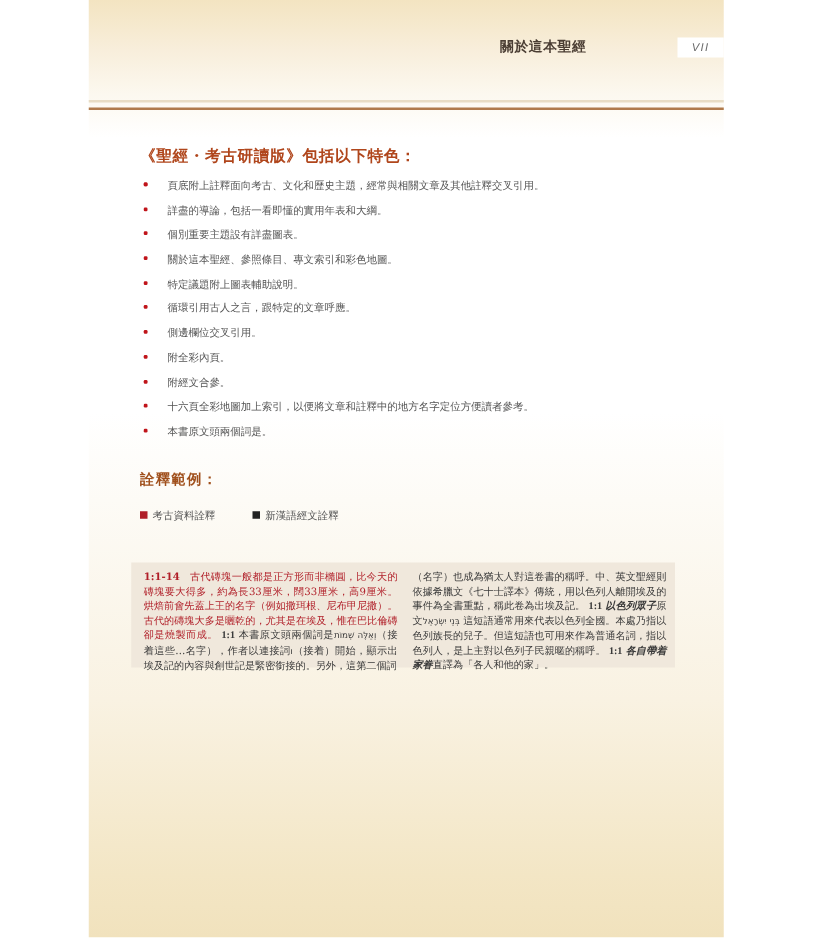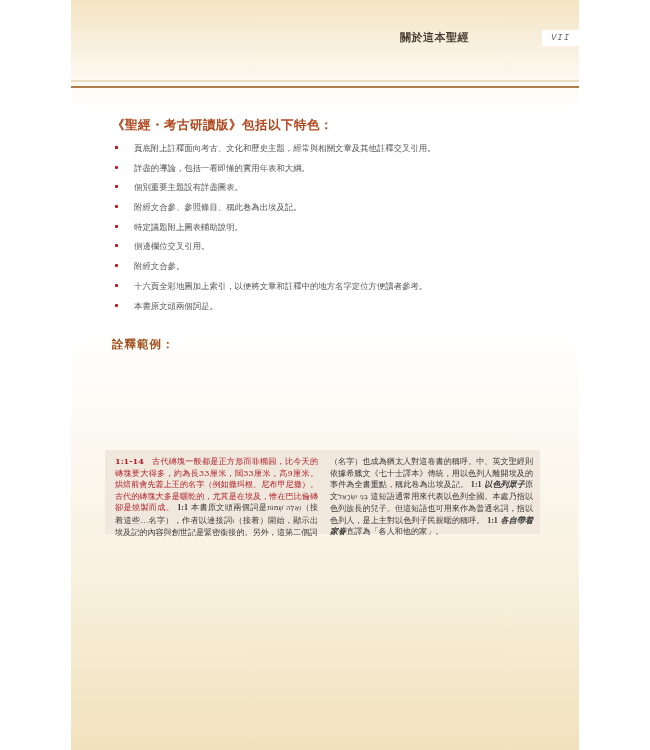--- a/index.html
+++ b/index.html
@@ -48,21 +48,21 @@
       letter-spacing: 0.5px;
     }
     .page-number-box {
       position: absolute;
       right: 0;
       top: 30px;
       width: 37px;
       height: 16px;
       background: #ffffff;
       text-align: center;
-      font-family: Liberation Mono, monospace;
+      font-family: Liberation Sans, sans-serif;
       font-style: italic;
       font-size: 9px;
       line-height: 16px;
       color: #6b6b6b;
       letter-spacing: 1px;
     }
     .rule-light {
       position: absolute;
       left: 0;
       top: 80px;
@@ -192,30 +192,42 @@
   </div>
 
   <div class="content">
     <div class="section-heading">《聖經・考古研讀版》包括以下特色：</div>
 
     <ul class="feature-list">
       <li class="feature-item"><span class="bullet"></span></li>
       <li class="feature-item"><span class="bullet"></span><span>頁底附上註釋面向考古、文化和歷史主題，經常與相關文章及其他註釋交叉引用。</span></li>
       <li class="feature-item"><span class="bullet"></span><span>詳盡的導論，包括一看即懂的實用年表和大綱。</span></li>
       <li class="feature-item"><span class="bullet"></span><span>個別重要主題設有詳盡圖表。</span></li>
-      <li class="feature-item"><span class="bullet"></span><span>附經文合參、參照條目、稱此卷為出埃及記。</span></li>
+      <li class="feature-item"><span class="bullet"></span><span>關於這本聖經、參照條目、專文索引和彩色地圖。</span></li>
       <li class="feature-item"><span class="bullet"></span><span>特定議題附上圖表輔助說明。</span></li>
+      <li class="feature-item"><span class="bullet"></span><span>循環引用古人之言，跟特定的文章呼應。</span></li>
       <li class="feature-item"><span class="bullet"></span><span>側邊欄位交叉引用。</span></li>
+      <li class="feature-item"><span class="bullet"></span><span>附全彩內頁。</span></li>
       <li class="feature-item"><span class="bullet"></span><span>附經文合參。</span></li>
       <li class="feature-item"><span class="bullet"></span><span>十六頁全彩地圖加上索引，以便將文章和註釋中的地方名字定位方便讀者參考。</span></li>
       <li class="feature-item"><span class="bullet"></span><span>本書原文頭兩個詞是。</span></li>
     </ul>
 
     <div class="notes-heading">詮釋範例：</div>
 
+    <div class="legend">
+      <div class="legend-item">
+        <span class="swatch" style="background:#b01e28;"></span>
+        <span>考古資料詮釋</span>
+      </div>
+      <div class="legend-item">
+        <span class="swatch" style="background:#222222;"></span>
+        <span>新漢語經文詮釋</span>
+      </div>
+    </div>
   </div>
 
   <div class="notes-box">
     <div class="notes-col">
       <span class="arch-ref">1:1-14</span><span class="arch-text">古代磚塊一般都是正方形而非橢圓，比今天的磚塊要大得多，約為長33厘米，闊33厘米，高9厘米。烘焙前會先蓋上王的名字（例如撒珥根、尼布甲尼撒）。古代的磚塊大多是曬乾的，尤其是在埃及，惟在巴比倫磚卻是燒製而成。</span>
       <span class="ref">1:1</span>
       <span>本書原文頭兩個詞是</span><span class="hebrew" dir="rtl">וְאֵלֶּה שְׁמוֹת</span><span>（接着這些…名字），作者以連接詞</span><span class="hebrew">ו</span><span>（接着）開始，顯示出埃及記的內容與創世記是緊密銜接的。另外，這第二個詞</span>
     </div>
     <div class="notes-col">
       <span>（名字）也成為猶太人對這卷書的稱呼。中、英文聖經則依據希臘文《七十士譯本》傳統，用以色列人離開埃及的事件為全書重點，稱此卷為出埃及記。</span>

